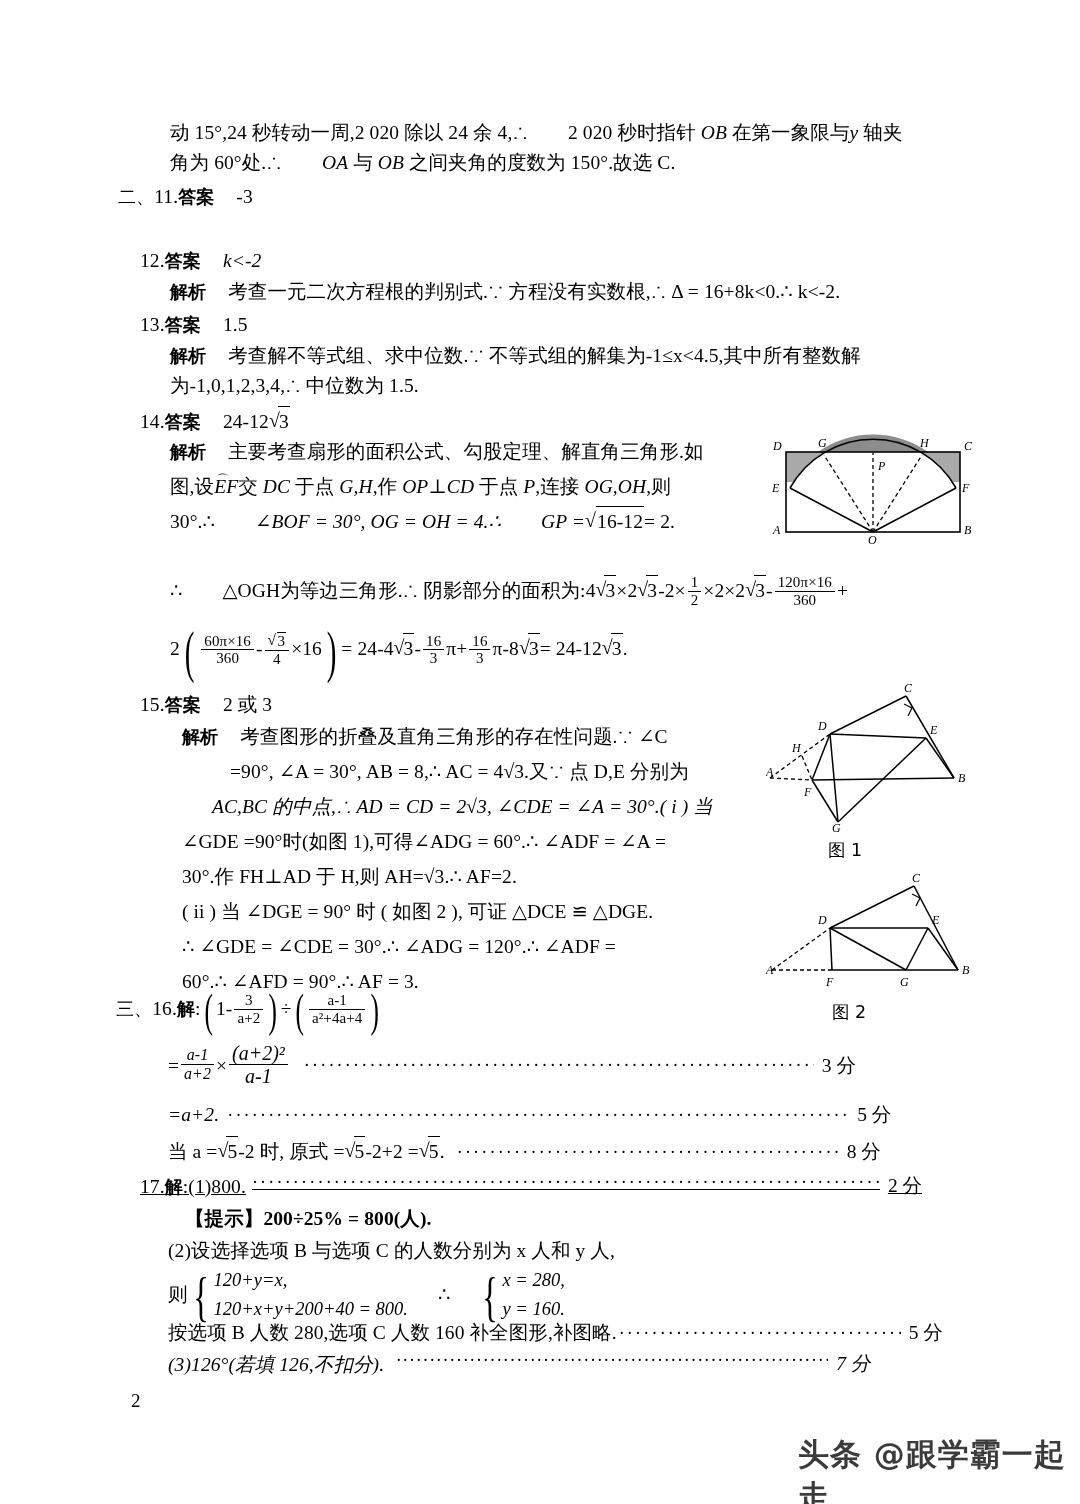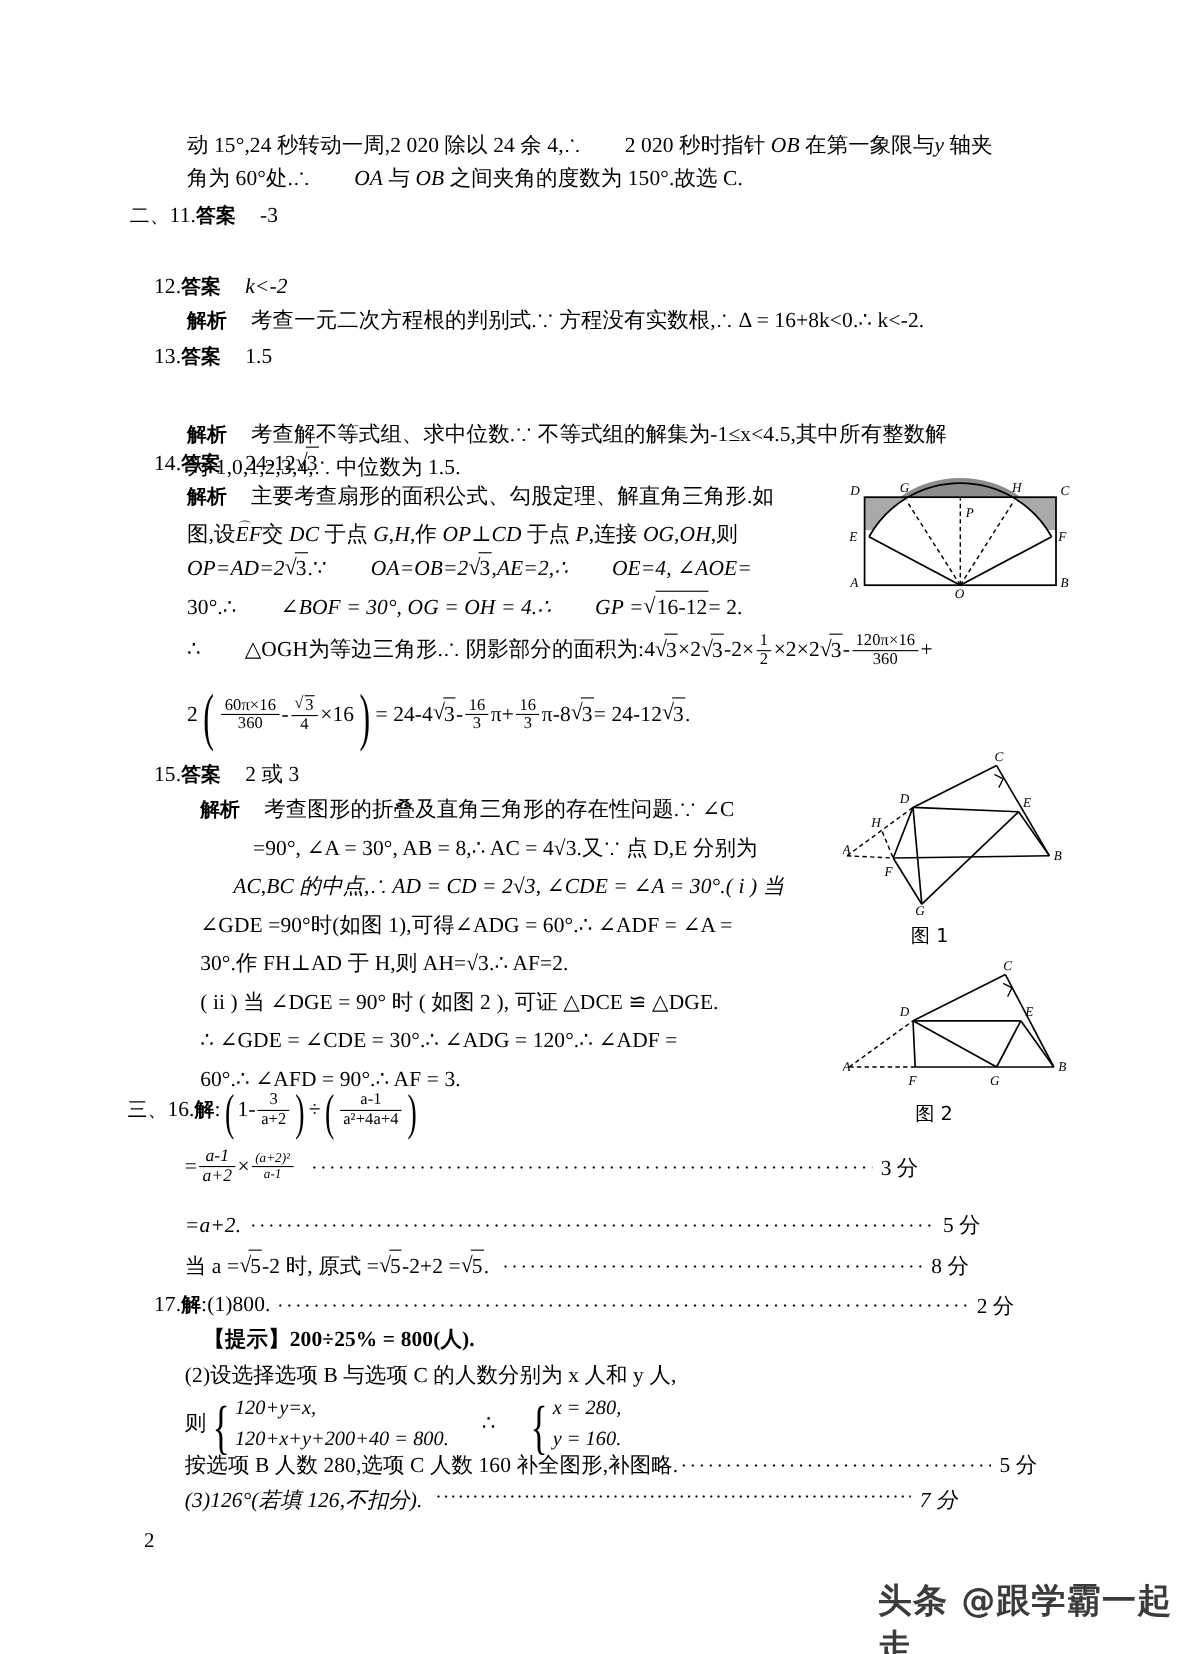--- a/index.html
+++ b/index.html
@@ -174,21 +174,21 @@
     <div class="ln">
       <span class="cn bold">解析</span><span class="sp"></span><span>考查一元二次方程根的判别式.∵    方程没有实数根,∴    Δ = 16+8k&lt;0.∴    k&lt;-2.</span>
     </div>
   </div>
 
   <div class="blk" style="left:140px; top:310px;">
     <div class="ln">
       <span>13.</span><span class="cn bold">答案</span><span class="sp"></span><span>1.5</span>
     </div>
   </div>
-  <div class="blk" style="left:170px; top:341px;margin-top:40px;">
+  <div class="blk" style="left:170px; top:341px;">
     <div class="ln">
       <span class="cn bold">解析</span><span class="sp"></span><span>考查解不等式组、求中位数.∵    不等式组的解集为-1≤x&lt;4.5,其中所有整数解</span>
     </div>
     <div class="ln">
       <span>为-1,0,1,2,3,4,∴    中位数为 1.5.</span>
     </div>
   </div>
 
   <div class="blk" style="left:140px; top:406px;">
     <div class="ln">
@@ -206,23 +206,20 @@
       <span>于点</span>
       <span class="it">G,H</span><span>,作</span>
       <span class="it">OP⊥CD</span>
       <span>于点</span>
       <span class="it">P</span><span>,连接</span>
       <span class="it">OG,OH</span><span>,则</span>
     </div>
   </div>
 
   <div class="blk" style="left:170px; top:502px;">
-    <div class="ln">
-      <span class="it">OP=AD=2</span><span class="rad"><span class="bar">3</span></span><span>.∵</span><span class="sp2"></span><span class="it">OA=OB=2</span><span class="rad"><span class="bar">3</span></span><span class="it">,AE=2,∴</span><span class="sp2"></span><span class="it">OE=4, ∠AOE=</span>
-    </div>
     <div class="ln" style="margin-top:4px;">
       <span>30°.∴</span><span class="sp2"></span><span class="it">∠BOF = 30°, OG = OH = 4.∴</span><span class="sp2"></span><span class="it">GP =</span><span class="rad" style="padding-left:11px;"><span class="bar">16-12</span></span><span>= 2.</span>
     </div>
   </div>
 
   <div class="blk" style="left:170px; top:575px;">
     <div class="ln">
       <span>∴</span><span class="sp2"></span><span>△OGH为等边三角形.∴ 阴影部分的面积为:4</span><span class="rad"><span class="bar">3</span></span><span>×2</span><span class="rad"><span class="bar">3</span></span><span>-2×</span><span class="frac"><span class="num">1</span><span class="den">2</span></span><span>×2×2</span><span class="rad"><span class="bar">3</span></span><span>-</span><span class="frac"><span class="num">120π×16</span><span class="den">360</span></span><span>+</span>
     </div>
   </div>
@@ -273,21 +270,21 @@
   </div>
 
   <div class="blk" style="left:168px; top:1043px; width:800px;">
     <div style="display:flex; align-items:center;">
       <span class="ln">=</span>
         <span class="frac" style="font-size:16px;">
           <span class="num" style="font-style:italic;">a-1</span>
           <span class="den" style="font-style:italic;">a+2</span>
         </span>
         <span class="ln">×</span>
-        <span class="frac" style="font-size:12px;">
+        <span class="frac" style="font-size:20px;">
           <span class="num" style="font-style:italic;">(a+2)²</span>
           <span class="den" style="font-style:italic;">a-1</span>
         </span>
       <span class="leader" style="width:510px; margin-left:14px;">····································································································</span>
       <span class="score" style="margin-left:8px;">3 分</span>
     </div>
   </div>
 
   <div class="blk" style="left:168px; top:1100px; width:800px;">
     <div style="display:flex; align-items:baseline;">
@@ -299,21 +296,21 @@
 
   <div class="blk" style="left:168px; top:1136px; width:800px;">
     <div style="display:flex; align-items:baseline;">
       <span class="ln"><span>当 a =</span><span class="rad"><span class="bar">5</span></span><span>-2 时, 原式 =</span><span class="rad"><span class="bar">5</span></span><span>-2+2 =</span><span class="rad"><span class="bar">5</span></span><span>.</span></span>
       <span class="leader" style="width:382px; margin-left:12px;">······························································································</span>
       <span class="score" style="margin-left:8px;">8 分</span>
     </div>
   </div>
 
   <div class="blk" style="left:140px; top:1172px; width:830px;">
-    <div style="display:flex; align-items:center;">
+    <div style="display:flex; align-items:flex-start;text-decoration:underline;">
       <span class="ln"><span>17.</span><span class="cn bold">解</span><span>:(1)800.</span></span>
       <span class="leader" style="width:628px; margin-left:6px;">·············································································································</span>
       <span class="score" style="margin-left:8px;">2 分</span>
     </div>
   </div>
 
   <div class="blk" style="left:168px; top:1204px;margin-left:17px;">
     <div class="ln"><span class="bold">【提示】200÷25% = 800(人).</span></div>
   </div>
 

